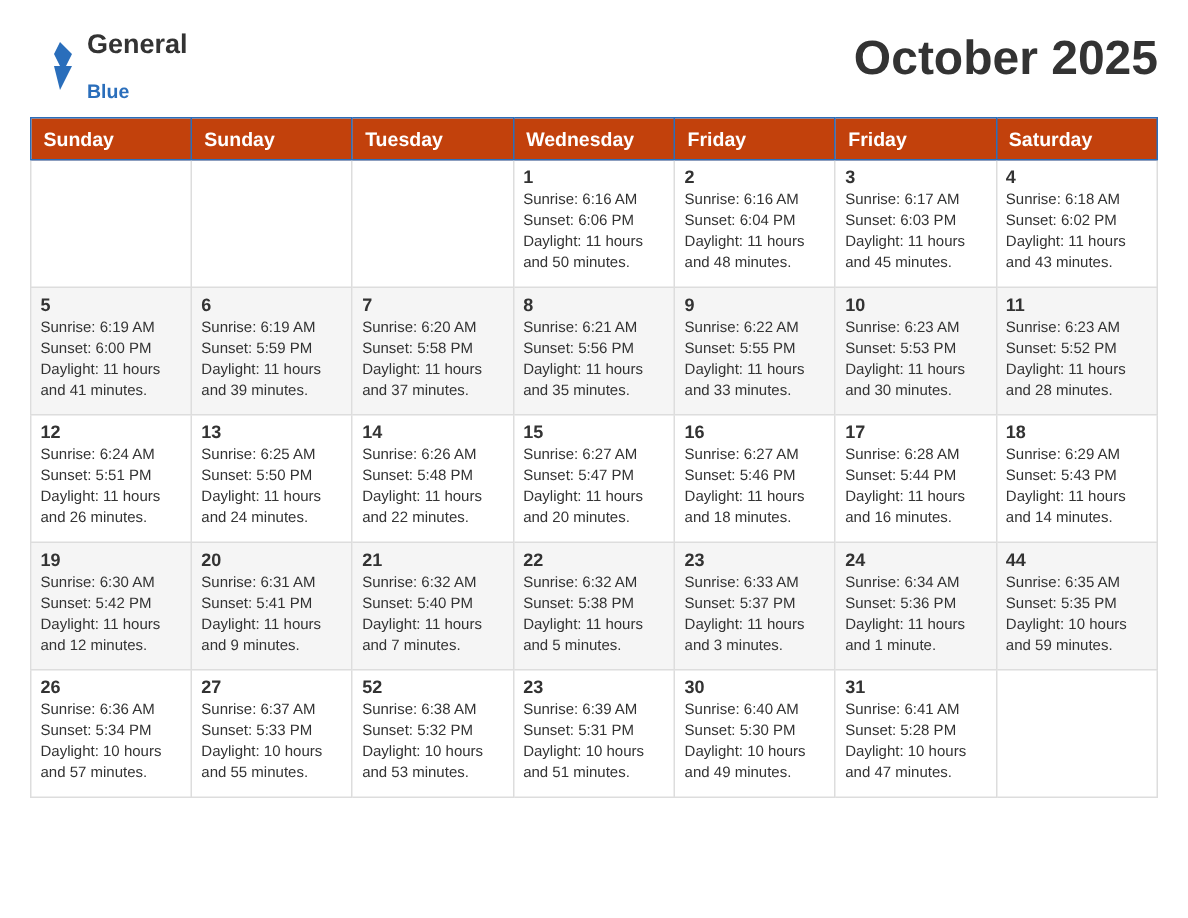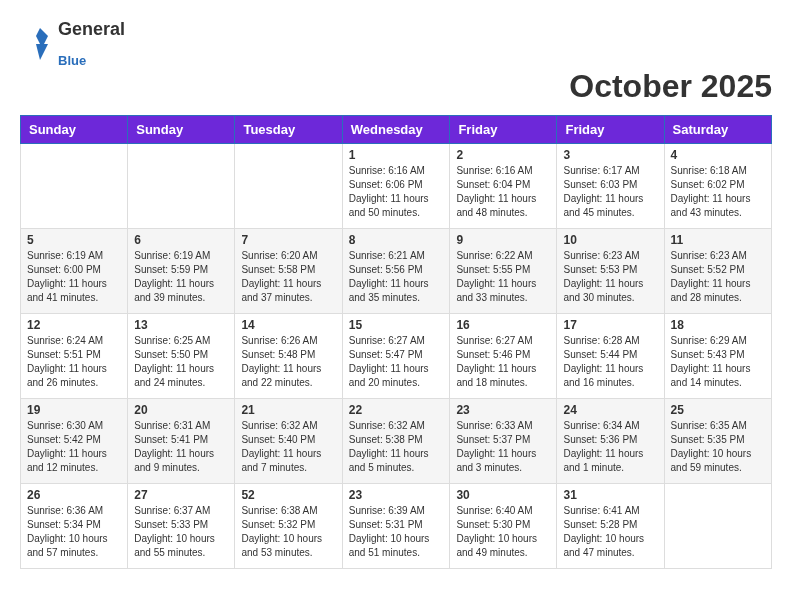--- a/index.html
+++ b/index.html
@@ -16,38 +16,37 @@
       align-items: flex-start;
       margin-bottom: 10px;
     }
     .logo {
       display: flex;
       align-items: center;
       gap: 4px;
     }
     .title-area {
       text-align: right;
-      margin-top: 48px;
     }
     .month-title {
       font-size: 32px;
       font-weight: bold;
       color: #333;
     }
     .subtitle {
       font-size: 14px;
       color: #333;
     }
     .calendar {
       width: 100%;
       border-collapse: collapse;
       border: 1px solid #ccc;
     }
     .calendar th {
-      background-color: #6d28d9;
+      background-color: #c2410c;
       color: #fff;
       text-align: left;
       padding: 6px 8px;
       font-size: 13px;
       font-weight: bold;
       border: 1px solid #2a6ebb;
     }
     .calendar td {
       vertical-align: top;
       padding: 4px 6px;
@@ -214,21 +213,21 @@
         </td>
         <td>
           <div class="day-number">23</div>
           <div class="day-detail">Sunrise: 6:33 AM<br>Sunset: 5:37 PM<br>Daylight: 11 hours and 3 minutes.</div>
         </td>
         <td>
           <div class="day-number">24</div>
           <div class="day-detail">Sunrise: 6:34 AM<br>Sunset: 5:36 PM<br>Daylight: 11 hours and 1 minute.</div>
         </td>
         <td>
-          <div class="day-number">25</div>
+          <div class="day-number">44</div>
           <div class="day-detail">Sunrise: 6:35 AM<br>Sunset: 5:35 PM<br>Daylight: 10 hours and 59 minutes.</div>
         </td>
       </tr>
       <tr>
         <td>
           <div class="day-number">26</div>
           <div class="day-detail">Sunrise: 6:36 AM<br>Sunset: 5:34 PM<br>Daylight: 10 hours and 57 minutes.</div>
         </td>
         <td>
           <div class="day-number">27</div>

